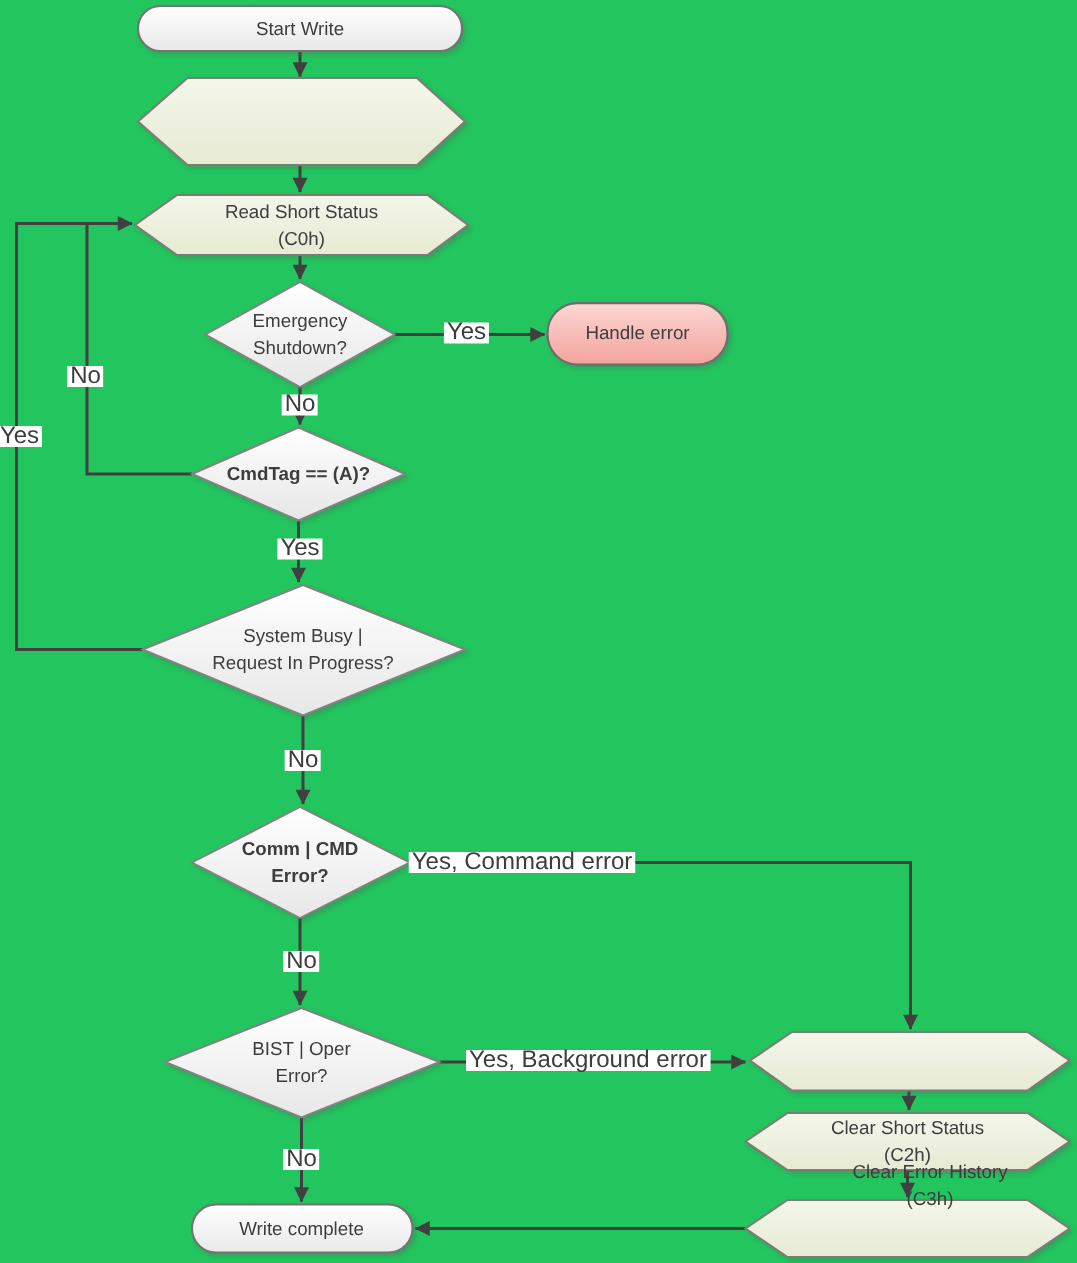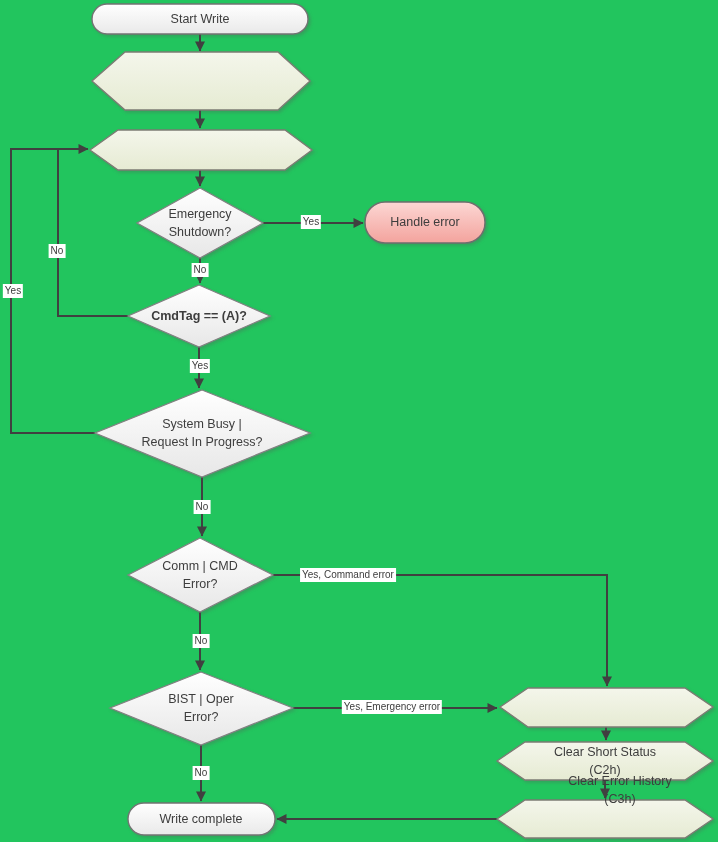--- a/index.html
+++ b/index.html
@@ -20,21 +20,21 @@
     font-size:12.5px;
     line-height:18px;
     color:#3d3d3d;
     white-space:nowrap;
     z-index:3;
   }
   .node-label span{display:block;}
   .edge-label{
     position:absolute;
     transform:translate(-50%,-50%);
-    font-size:10px;
+    font-size:16px;
     line-height:14px;
     color:#3d3d3d;
     background:#ffffff;
     padding:0 2px;
     white-space:nowrap;
     z-index:2;
   }
 </style>
 </head>
 <body>
@@ -106,36 +106,40 @@
     <polygon class="shp" points="500,707 528,688 685,688 713,707 685,727 528,727" fill="url(#gHex)" stroke="#7c7c74" stroke-width="1.4"></polygon>
 
     <polygon class="shp" points="497,761 525,742 685,742 713,761 685,780 525,780" fill="url(#gHex)" stroke="#7c7c74" stroke-width="1.4"></polygon>
 
     <polygon class="shp" points="497,819 525,800 685,800 713,819 685,838 525,838" fill="url(#gHex)" stroke="#7c7c74" stroke-width="1.4"></polygon>
   </svg>
 
   <div class="node-label" style="left:200px;top:19px;">Start Write</div>
 
 
+  <div class="node-label" style="left:201px;top:150px;">
+    <span>Read Short Status</span>
+    <span>(C0h)</span>
+  </div>
 
   <div class="node-label" style="left:200px;top:223px;">
     <span>Emergency</span>
     <span>Shutdown?</span>
   </div>
 
   <div class="node-label" style="left:425px;top:222px;">Handle error</div>
 
   <div class="node-label" style="left:199px;top:316px;font-weight:bold;">CmdTag == (A)?</div>
 
   <div class="node-label" style="left:202px;top:433px;">
     <span>System Busy |</span>
     <span>Request In Progress?</span>
   </div>
 
-  <div class="node-label" style="left:200px;top:575px;">
+  <div class="node-label" style="left:200px;top:575px;font-weight:bold;">
     <span>Comm | CMD</span>
     <span>Error?</span>
   </div>
 
   <div class="node-label" style="left:201px;top:708px;">
     <span>BIST | Oper</span>
     <span>Error?</span>
   </div>
 
 
@@ -160,17 +164,17 @@
   <div class="edge-label" style="left:200px;top:366px;">Yes</div>
 
   <div class="edge-label" style="left:13px;top:291px;">Yes</div>
 
   <div class="edge-label" style="left:202px;top:507px;">No</div>
 
   <div class="edge-label" style="left:348px;top:575px;">Yes, Command error</div>
 
   <div class="edge-label" style="left:201px;top:641px;">No</div>
 
-  <div class="edge-label" style="left:392px;top:707px;">Yes, Emergency error</div>
+  <div class="edge-label" style="left:392px;top:707px;">Yes, Background error</div>
 
   <div class="edge-label" style="left:201px;top:773px;">No</div>
 
 </div>
 
 </body></html>

